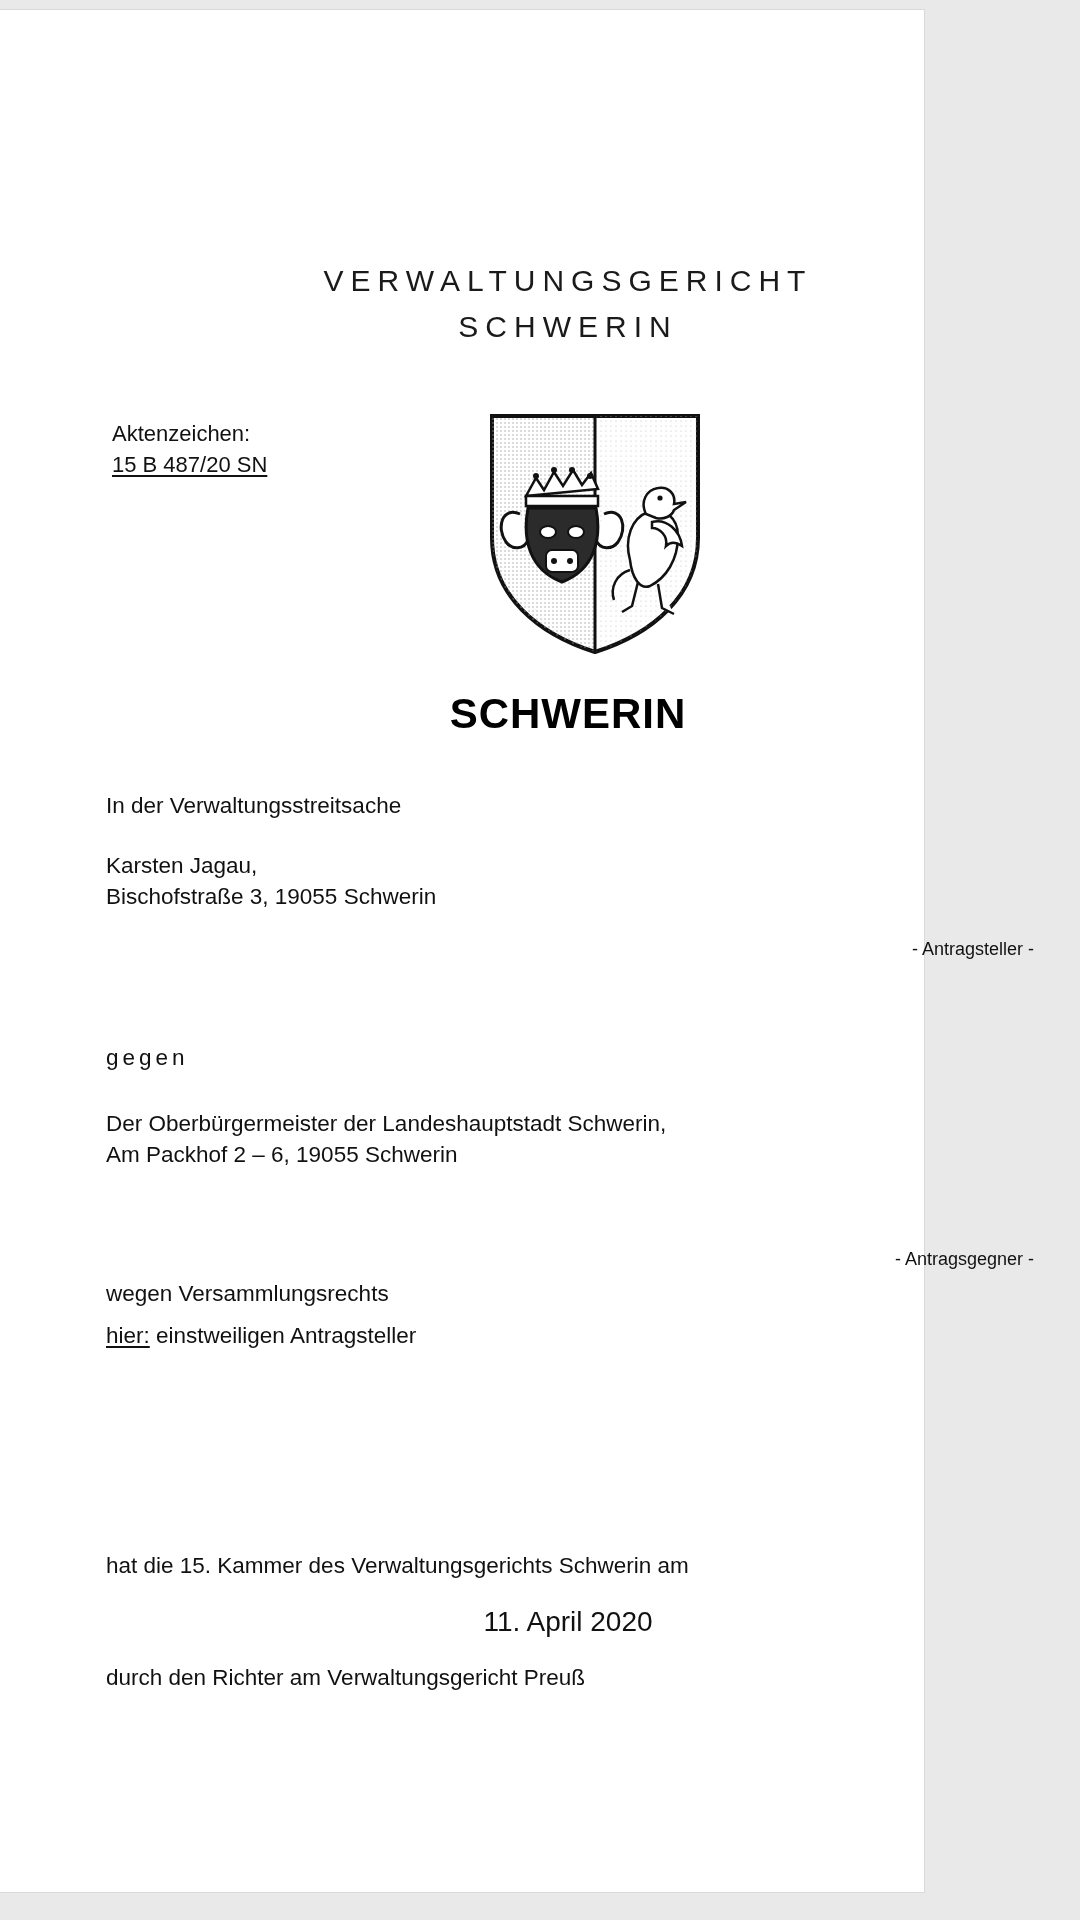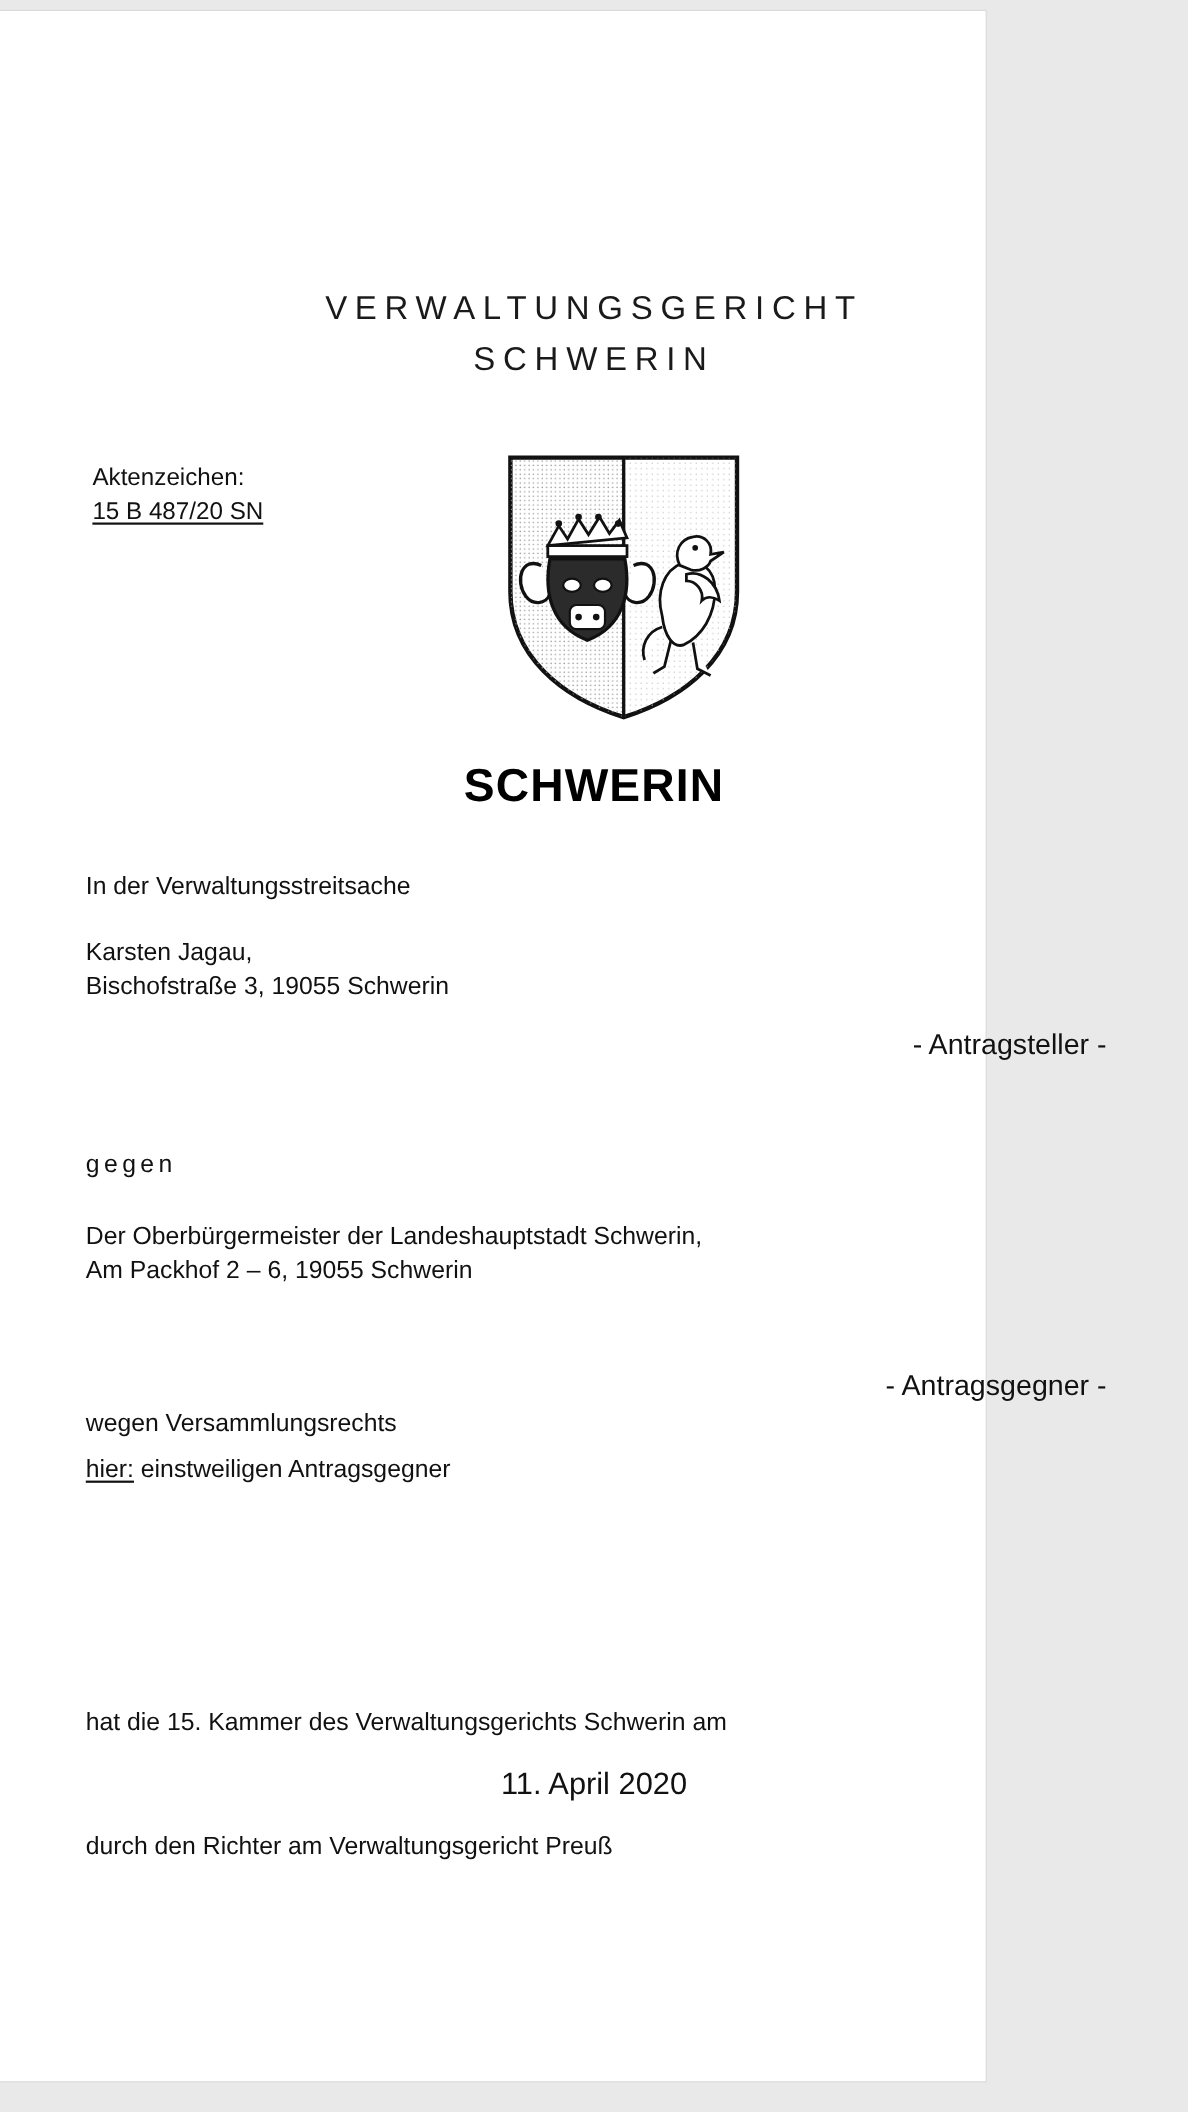--- a/index.html
+++ b/index.html
@@ -18,20 +18,21 @@
     overflow: hidden;
   }
   .sheet {
     position: absolute;
     left: 0;
     top: 10px;
     width: 896px;
     height: 1882px;
     background: #ffffff;
     box-shadow: 0 0 0 1px #dadada;
+    padding-left: 28px;
   }
   .content {
     position: relative;
     width: 1080px;
     height: 100%;
     padding: 0;
   }
 
   
   .court-title {
@@ -89,21 +90,21 @@
   .body-text {
     position: absolute;
     left: 78px;
     font-size: 22.5px;
     color: #111;
     line-height: 31px;
   }
   .right-text {
     position: absolute;
     right: 74px;
-    font-size: 26px;
+    font-size: 18px;
     color: #111;
     line-height: 31px;
     text-align: right;
   }
   .center-text {
     position: absolute;
     left: 0;
     width: 1080px;
     text-align: center;
     font-size: 28px;
@@ -224,21 +225,21 @@
         <div>Der Oberbürgermeister der Landeshauptstadt Schwerin,</div>
         <div>Am Packhof 2 – 6, 19055 Schwerin</div>
       </div>
 
       <div class="right-text t-antragsgegner">- Antragsgegner -</div>
 
       <div class="body-text t-wegen">wegen Versammlungsrechts</div>
 
       <div class="body-text t-hier">
         <span class="ul">hier:</span>
-        <span>einstweiligen Antragsgegner</span>
+        <span>einstweiligen Antragsteller</span>
       </div>
 
       <div class="body-text t-kammer">hat die 15. Kammer des Verwaltungsgerichts Schwerin am</div>
 
       <div class="center-text t-date">11. April 2020</div>
 
       <div class="body-text t-richter">durch den Richter am Verwaltungsgericht Preuß</div>
 
     </div>
   </div>

